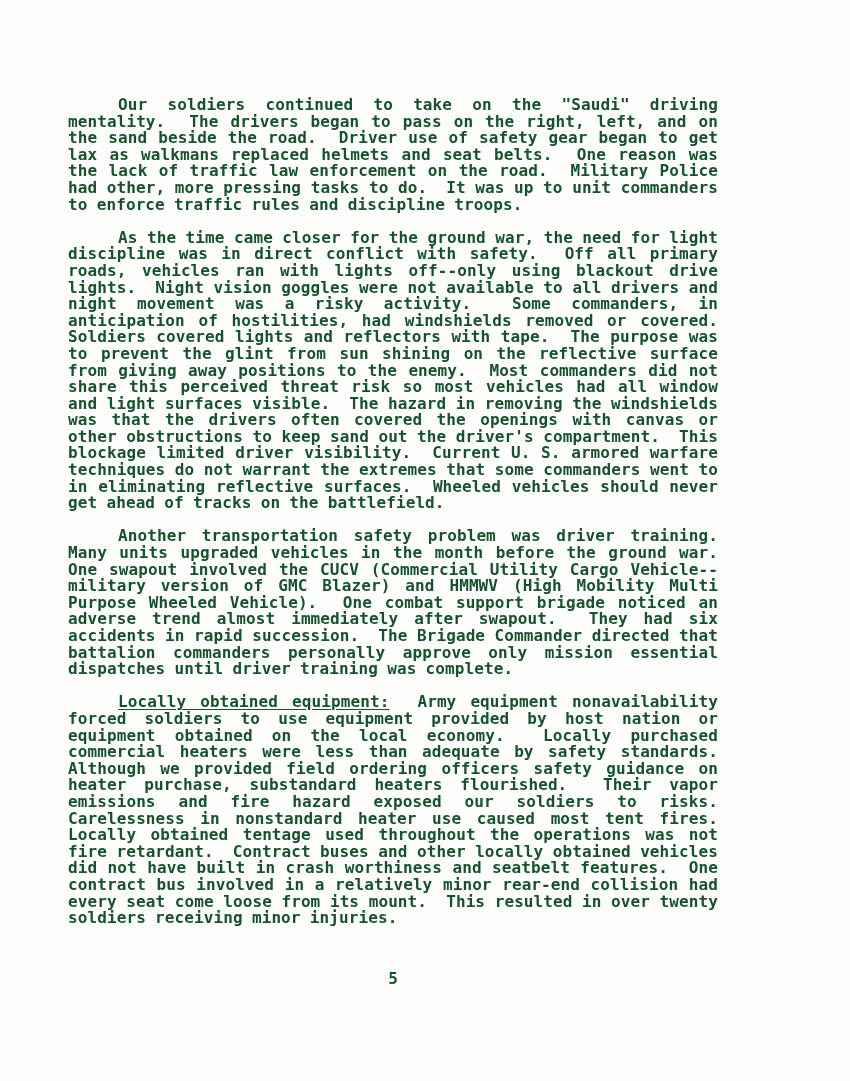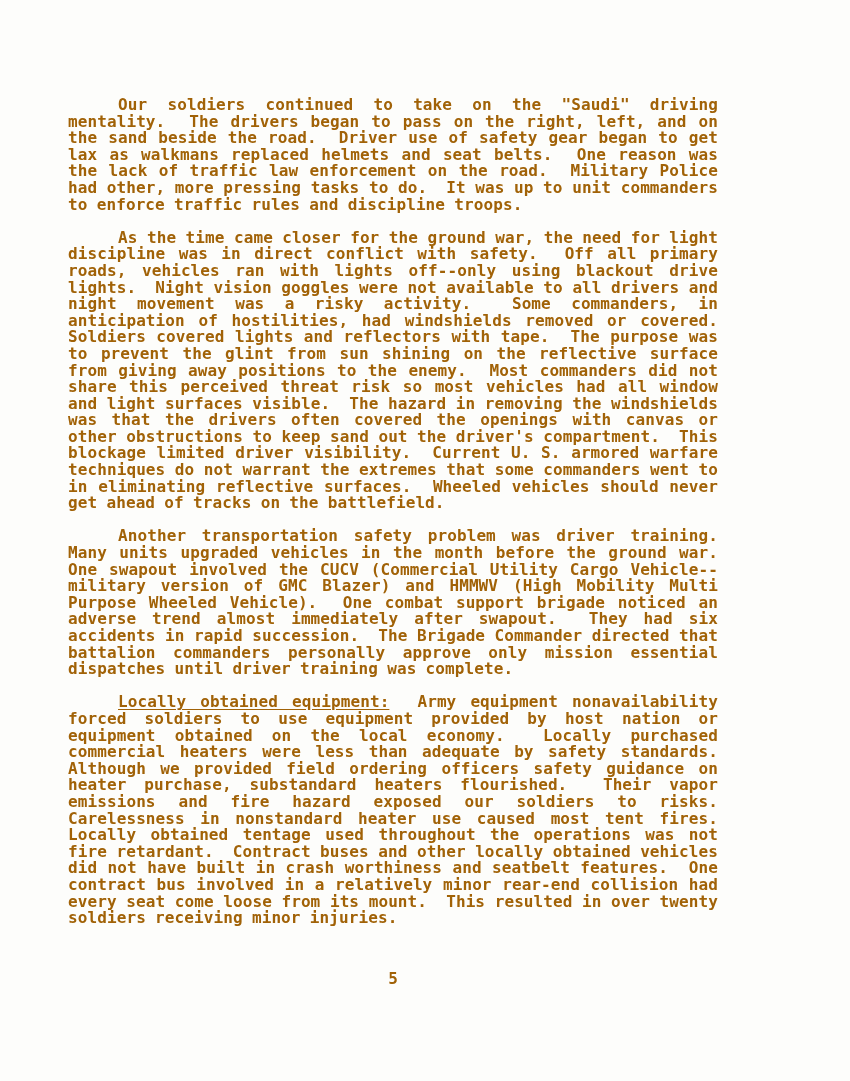--- a/index.html
+++ b/index.html
@@ -8,21 +8,21 @@
     background: #e8e8e8;
   }
   .page {
     position: relative;
     width: 850px;
     height: 1081px;
     margin: 0 auto;
     background: #fdfdfb;
     overflow: hidden;
     font-family: "DejaVu Sans Mono", "Liberation Mono", monospace;
-    color: #a16207;
+    color: #14532d;
   }
   .text-block {
     position: absolute;
     top: 97px;
     left: 68px;
     width: 650px;
   }
   .para {
     margin: 0 0 16.6px 0;
     font-size: 16px;

